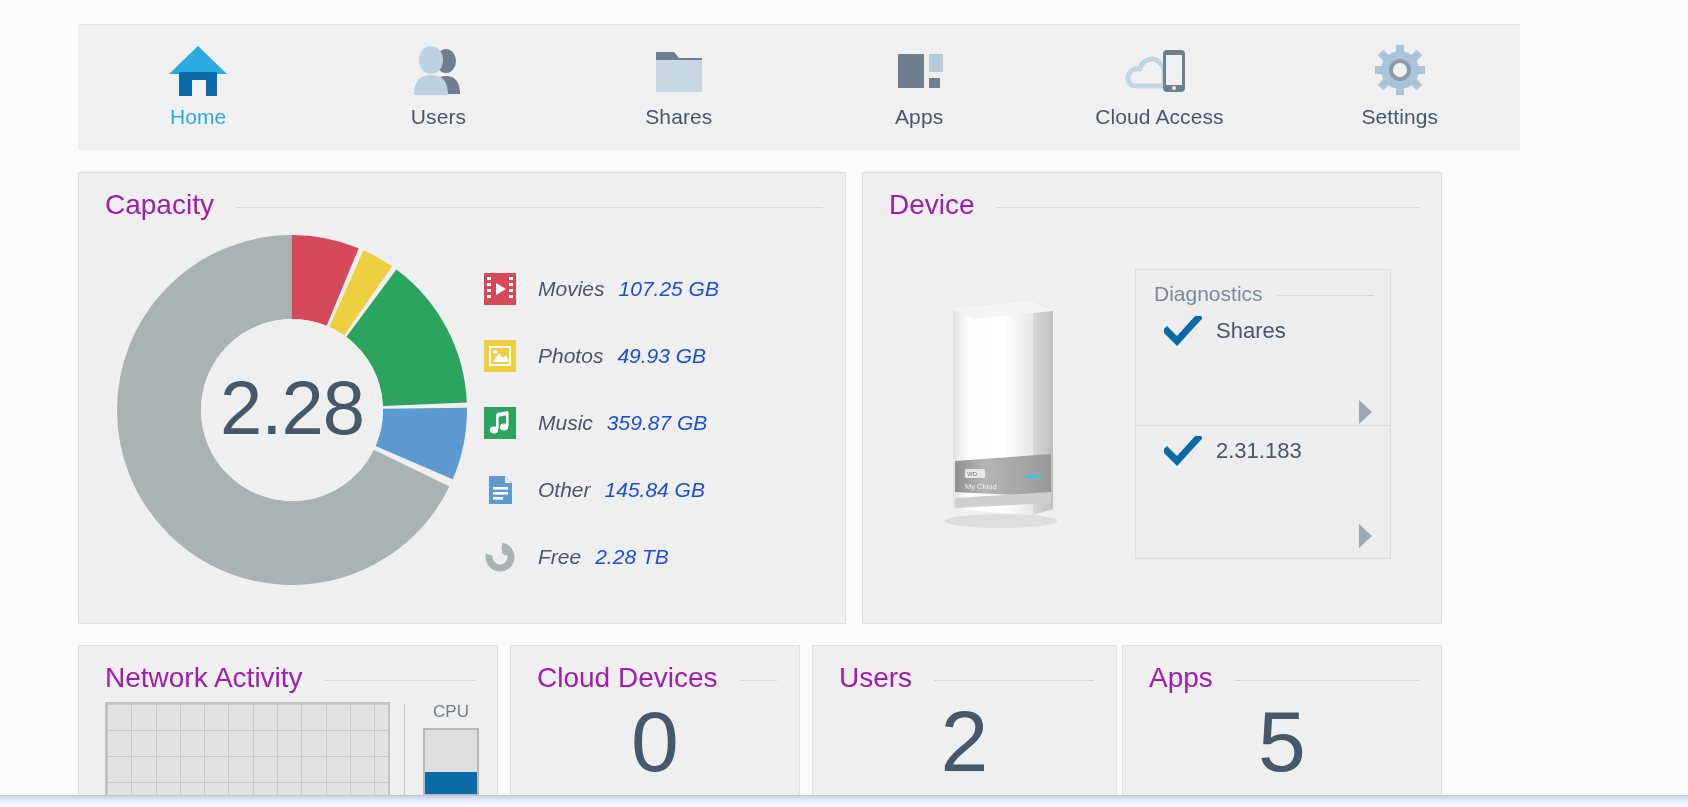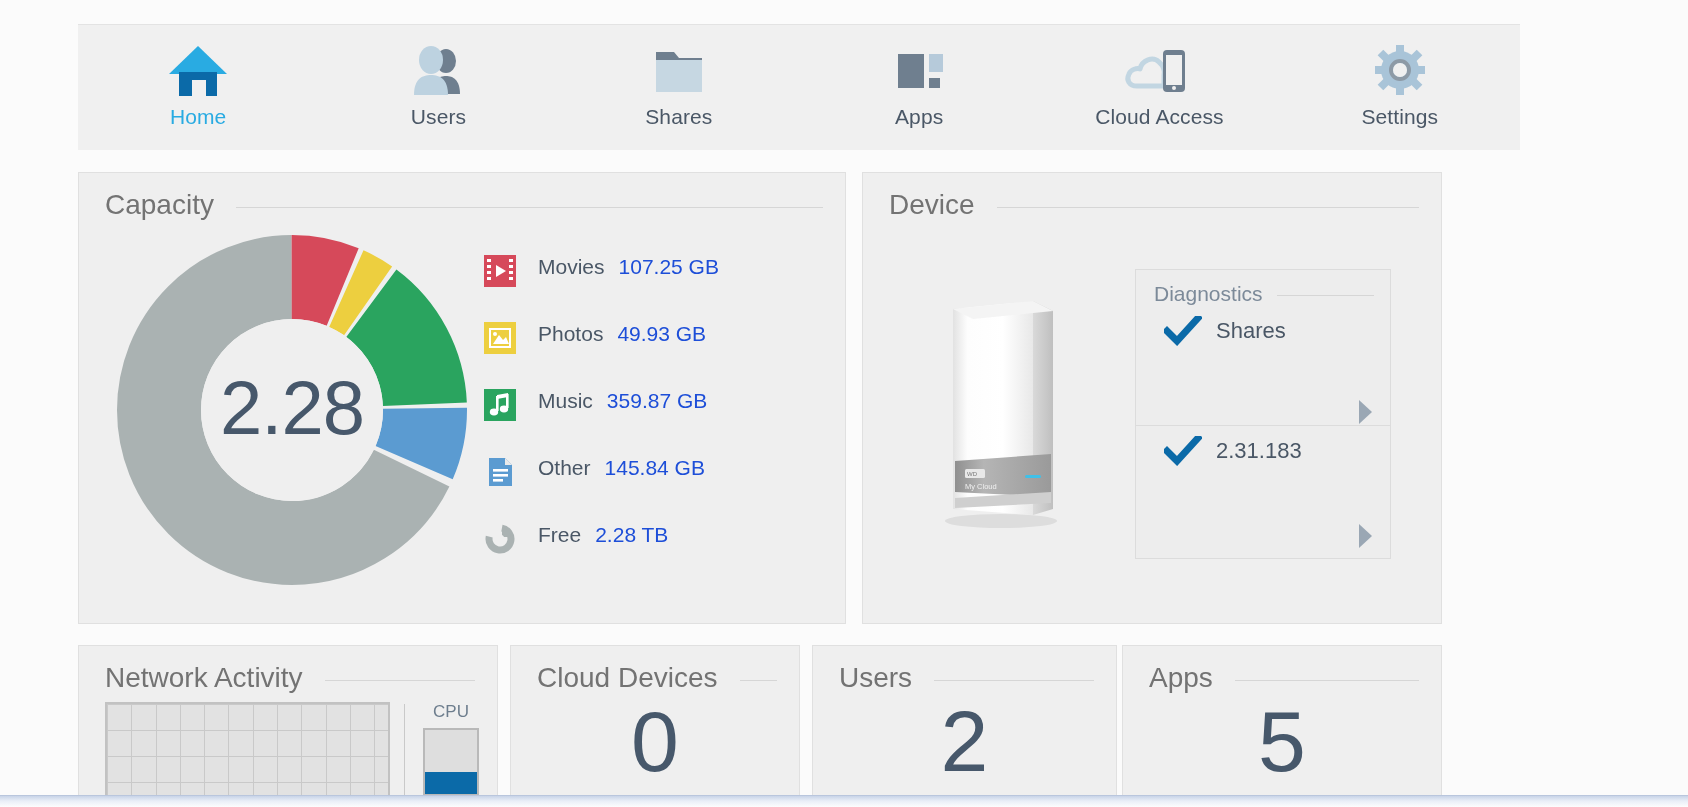--- a/index.html
+++ b/index.html
@@ -39,36 +39,36 @@
   .card {
     position: absolute;
     background: #efefef;
     border: 1px solid #e0e0e0;
   }
   .card-title-row {
     display: flex; align-items: center;
     padding: 16px 22px 0 26px;
   }
   .card-title {
-    font-size: 28px; color: #737373; font-weight: 400; white-space: nowrap;
+    font-size: 28px; color: #a21caf; font-weight: 400; white-space: nowrap;
   }
   .card-rule { flex: 1; height: 1px; background: #d6d6d6; margin-left: 22px; margin-top: 4px; }
 
   
   #capacity-card { left: 78px; top: 172px; width: 768px; height: 452px; }
   .donut-wrap { position: absolute; left: 38px; top: 62px; width: 350px; height: 350px; }
   .donut-center-text {
     position: absolute; left: 0; right: 0; top: 50%; transform: translateY(-52%);
     text-align: center; pointer-events: none;
   }
   .donut-value { font-size: 76px; color: #47586b; line-height: .95; letter-spacing: -1px; }
   .donut-unit { font-size: 30px; color: #8c99a6; margin-top: 6px; }
 
   .legend { position: absolute; left: 405px; top: 82px; width: 330px; }
-  .legend-row { display: flex; height: 67px; }
+  .legend-row { display: flex; align-items: center; height: 67px; font-style: italic; }
   .legend-icon { width: 32px; height: 32px; margin-right: 22px; flex: 0 0 32px; position: relative; }
   .legend-name { font-size: 21px; color: #4a5766; margin-right: 14px; }
   .legend-val { font-size: 21px; color: #1d4ed8; }
 
   
   #device-card { left: 862px; top: 172px; width: 580px; height: 452px; }
   .device-img { position: absolute; left: 66px; top: 120px; width: 150px; height: 240px; }
   .status-box {
     position: absolute; left: 272px; width: 256px;
     background: #ededed; border: 1px solid #dcdcdc;

